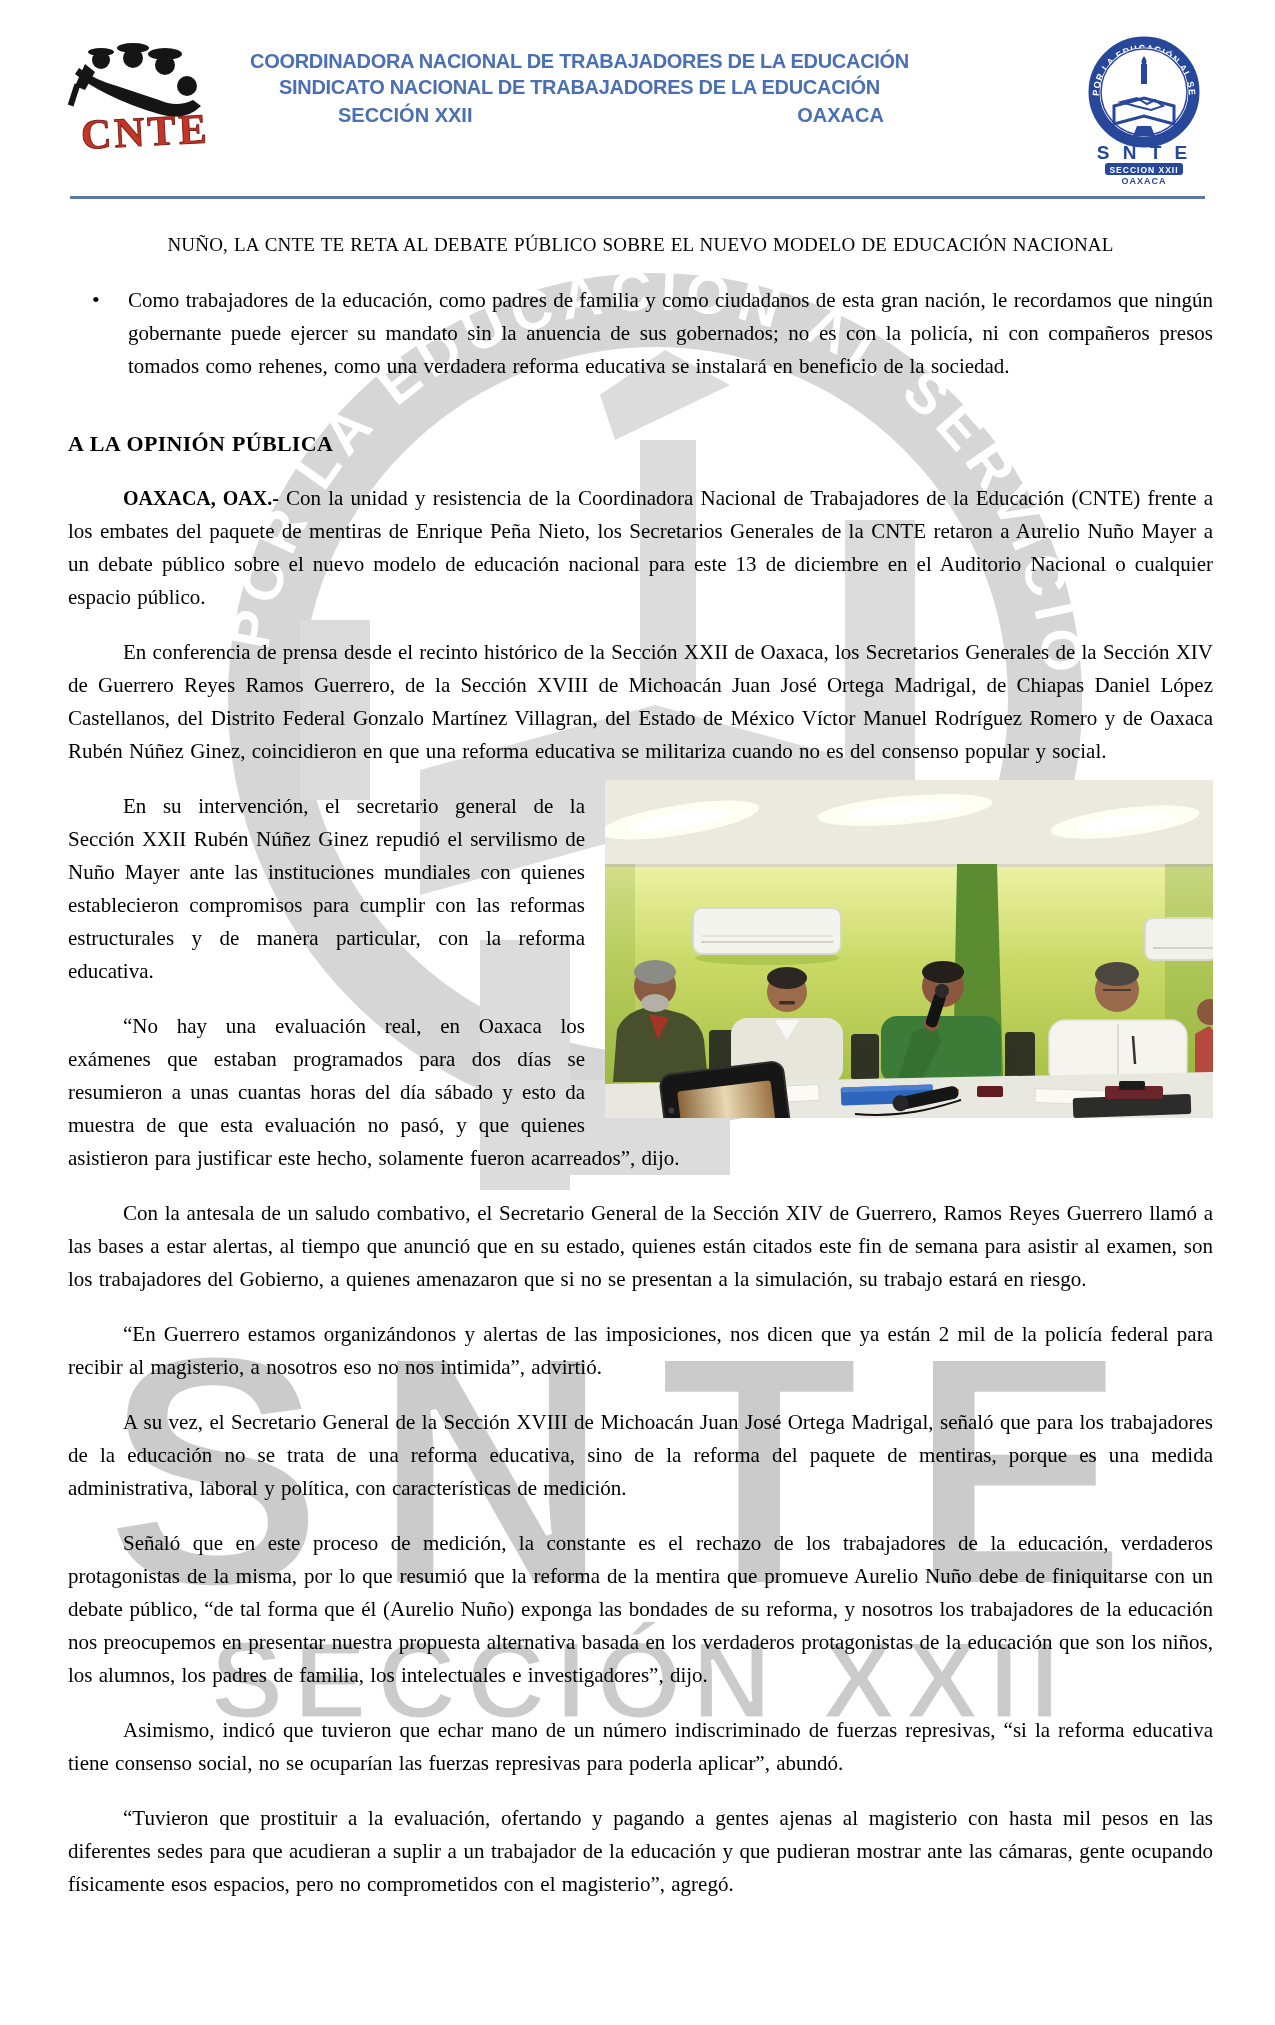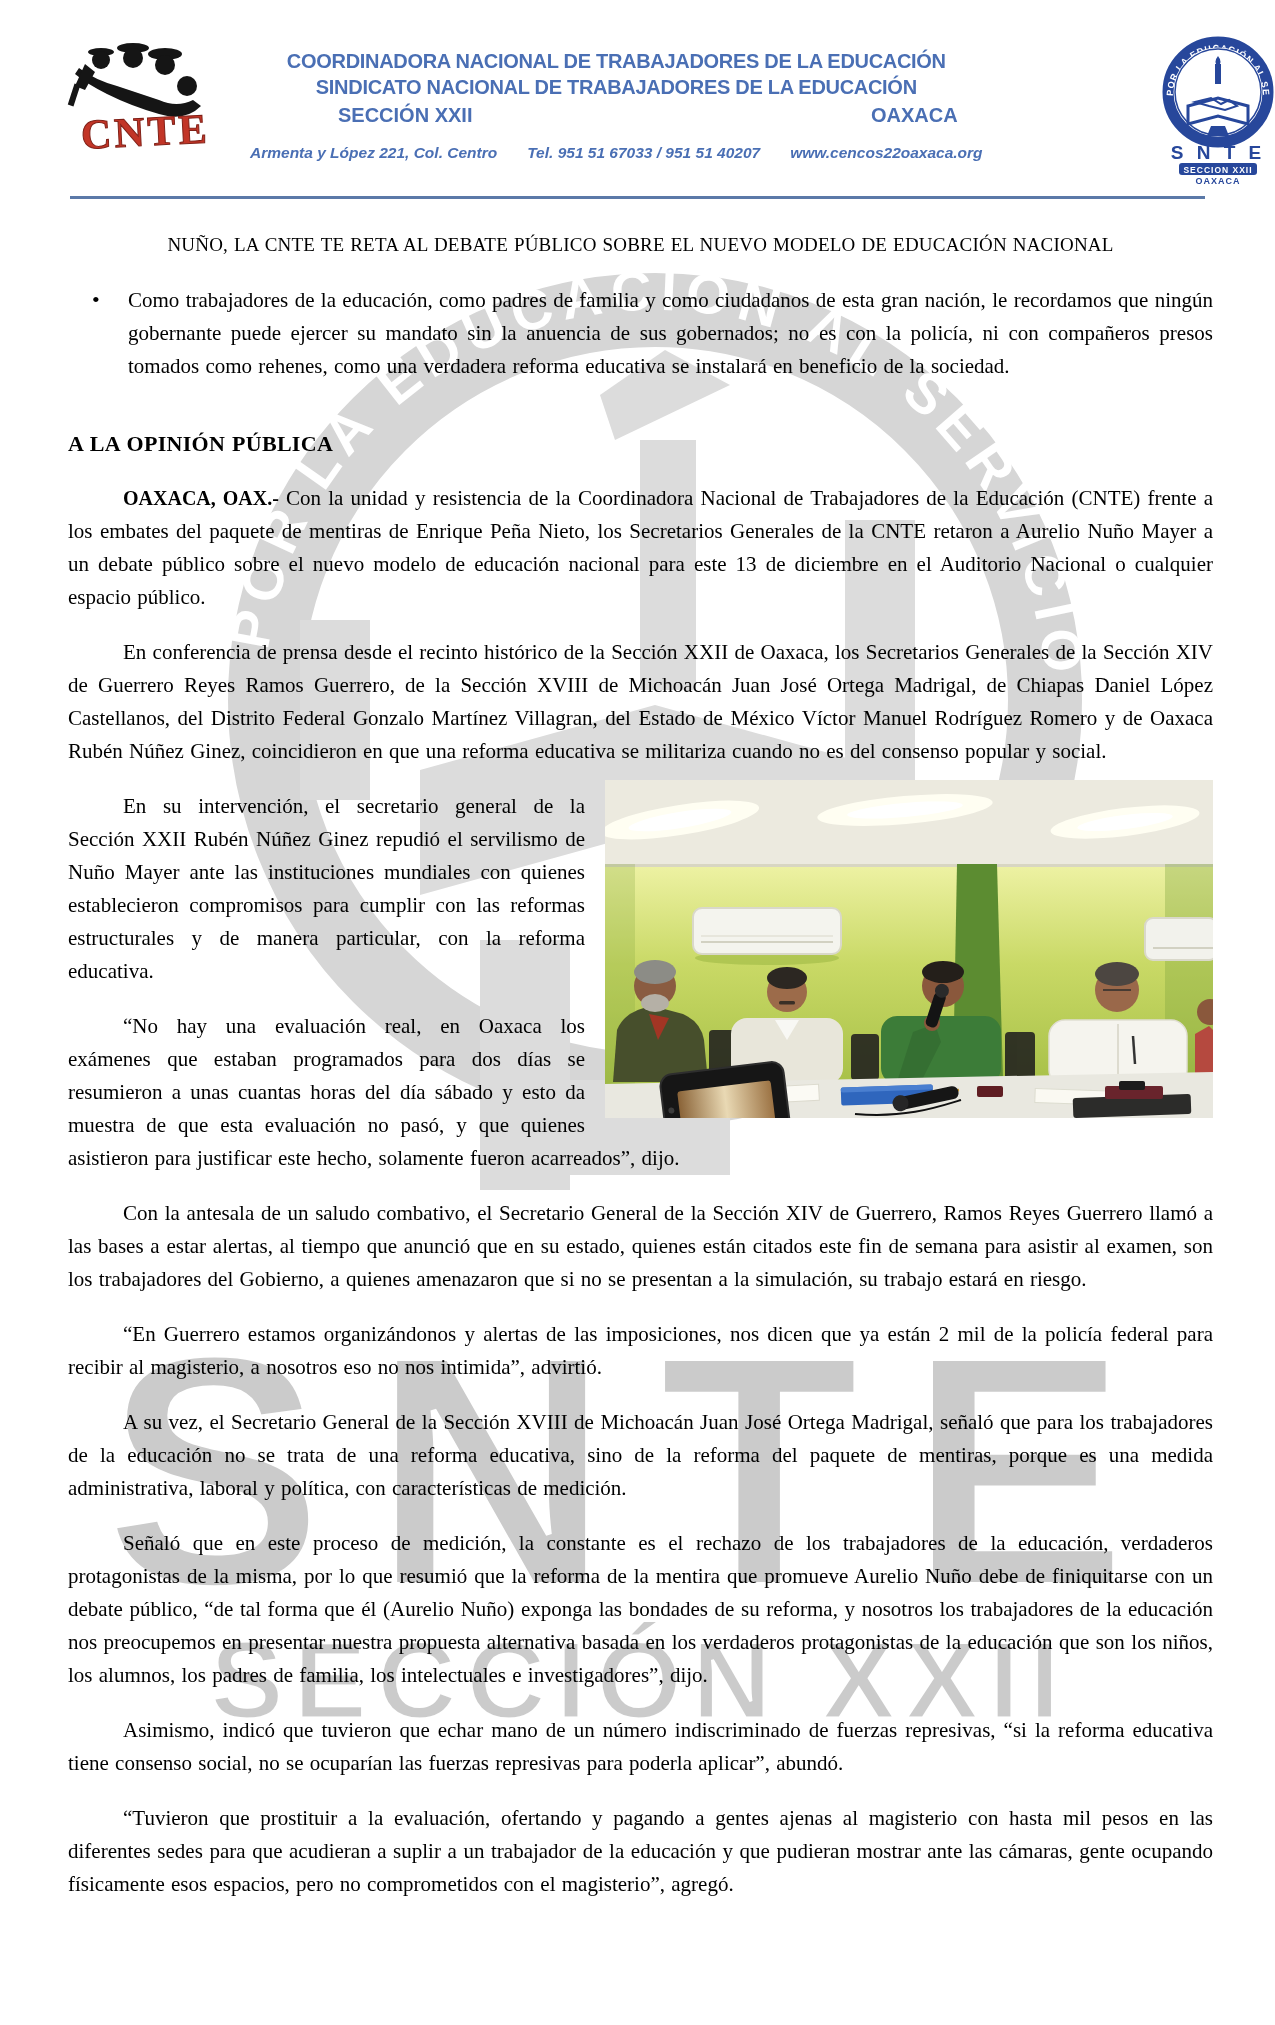--- a/index.html
+++ b/index.html
@@ -82,25 +82,20 @@
           <text x="26" y="112" font-family="Liberation Serif, serif" font-weight="bold" font-size="42" fill="#c23527" stroke="#7e1f16" stroke-width="1" letter-spacing="3" transform="rotate(-3 85 100)">CNTE</text>
         </svg>
       </div>
 
       <div class="header-center">
         <div class="org-line">COORDINADORA NACIONAL DE TRABAJADORES DE LA EDUCACIÓN</div>
         <div class="org-line">SINDICATO NACIONAL DE TRABAJADORES DE LA EDUCACIÓN</div>
         <div class="sec-row">
           <span>SECCIÓN  XXII</span>
           <span>OAXACA</span>
-        </div>
-        <div class="address-row">
-          <span>Armenta y López 221, Col. Centro</span>
-          <span>Tel. 951 51 67033 / 951 51 40207</span>
-          <span>www.cencos22oaxaca.org</span>
         </div>
       </div>
 
       <div class="logo-snte">
         <svg viewBox="0 0 168 152" width="168" height="152" xmlns="http://www.w3.org/2000/svg">
           <defs>
             <path id="seal-arc" d="M 40 62 A 45 45 0 1 1 130 62" fill="none"></path>
           </defs>
           <circle cx="85" cy="58" r="50" fill="#ffffff" stroke="#27479b" stroke-width="11"></circle>
           <text font-family="Liberation Sans, sans-serif" font-size="9" font-weight="bold" fill="#ffffff" letter-spacing="1">

